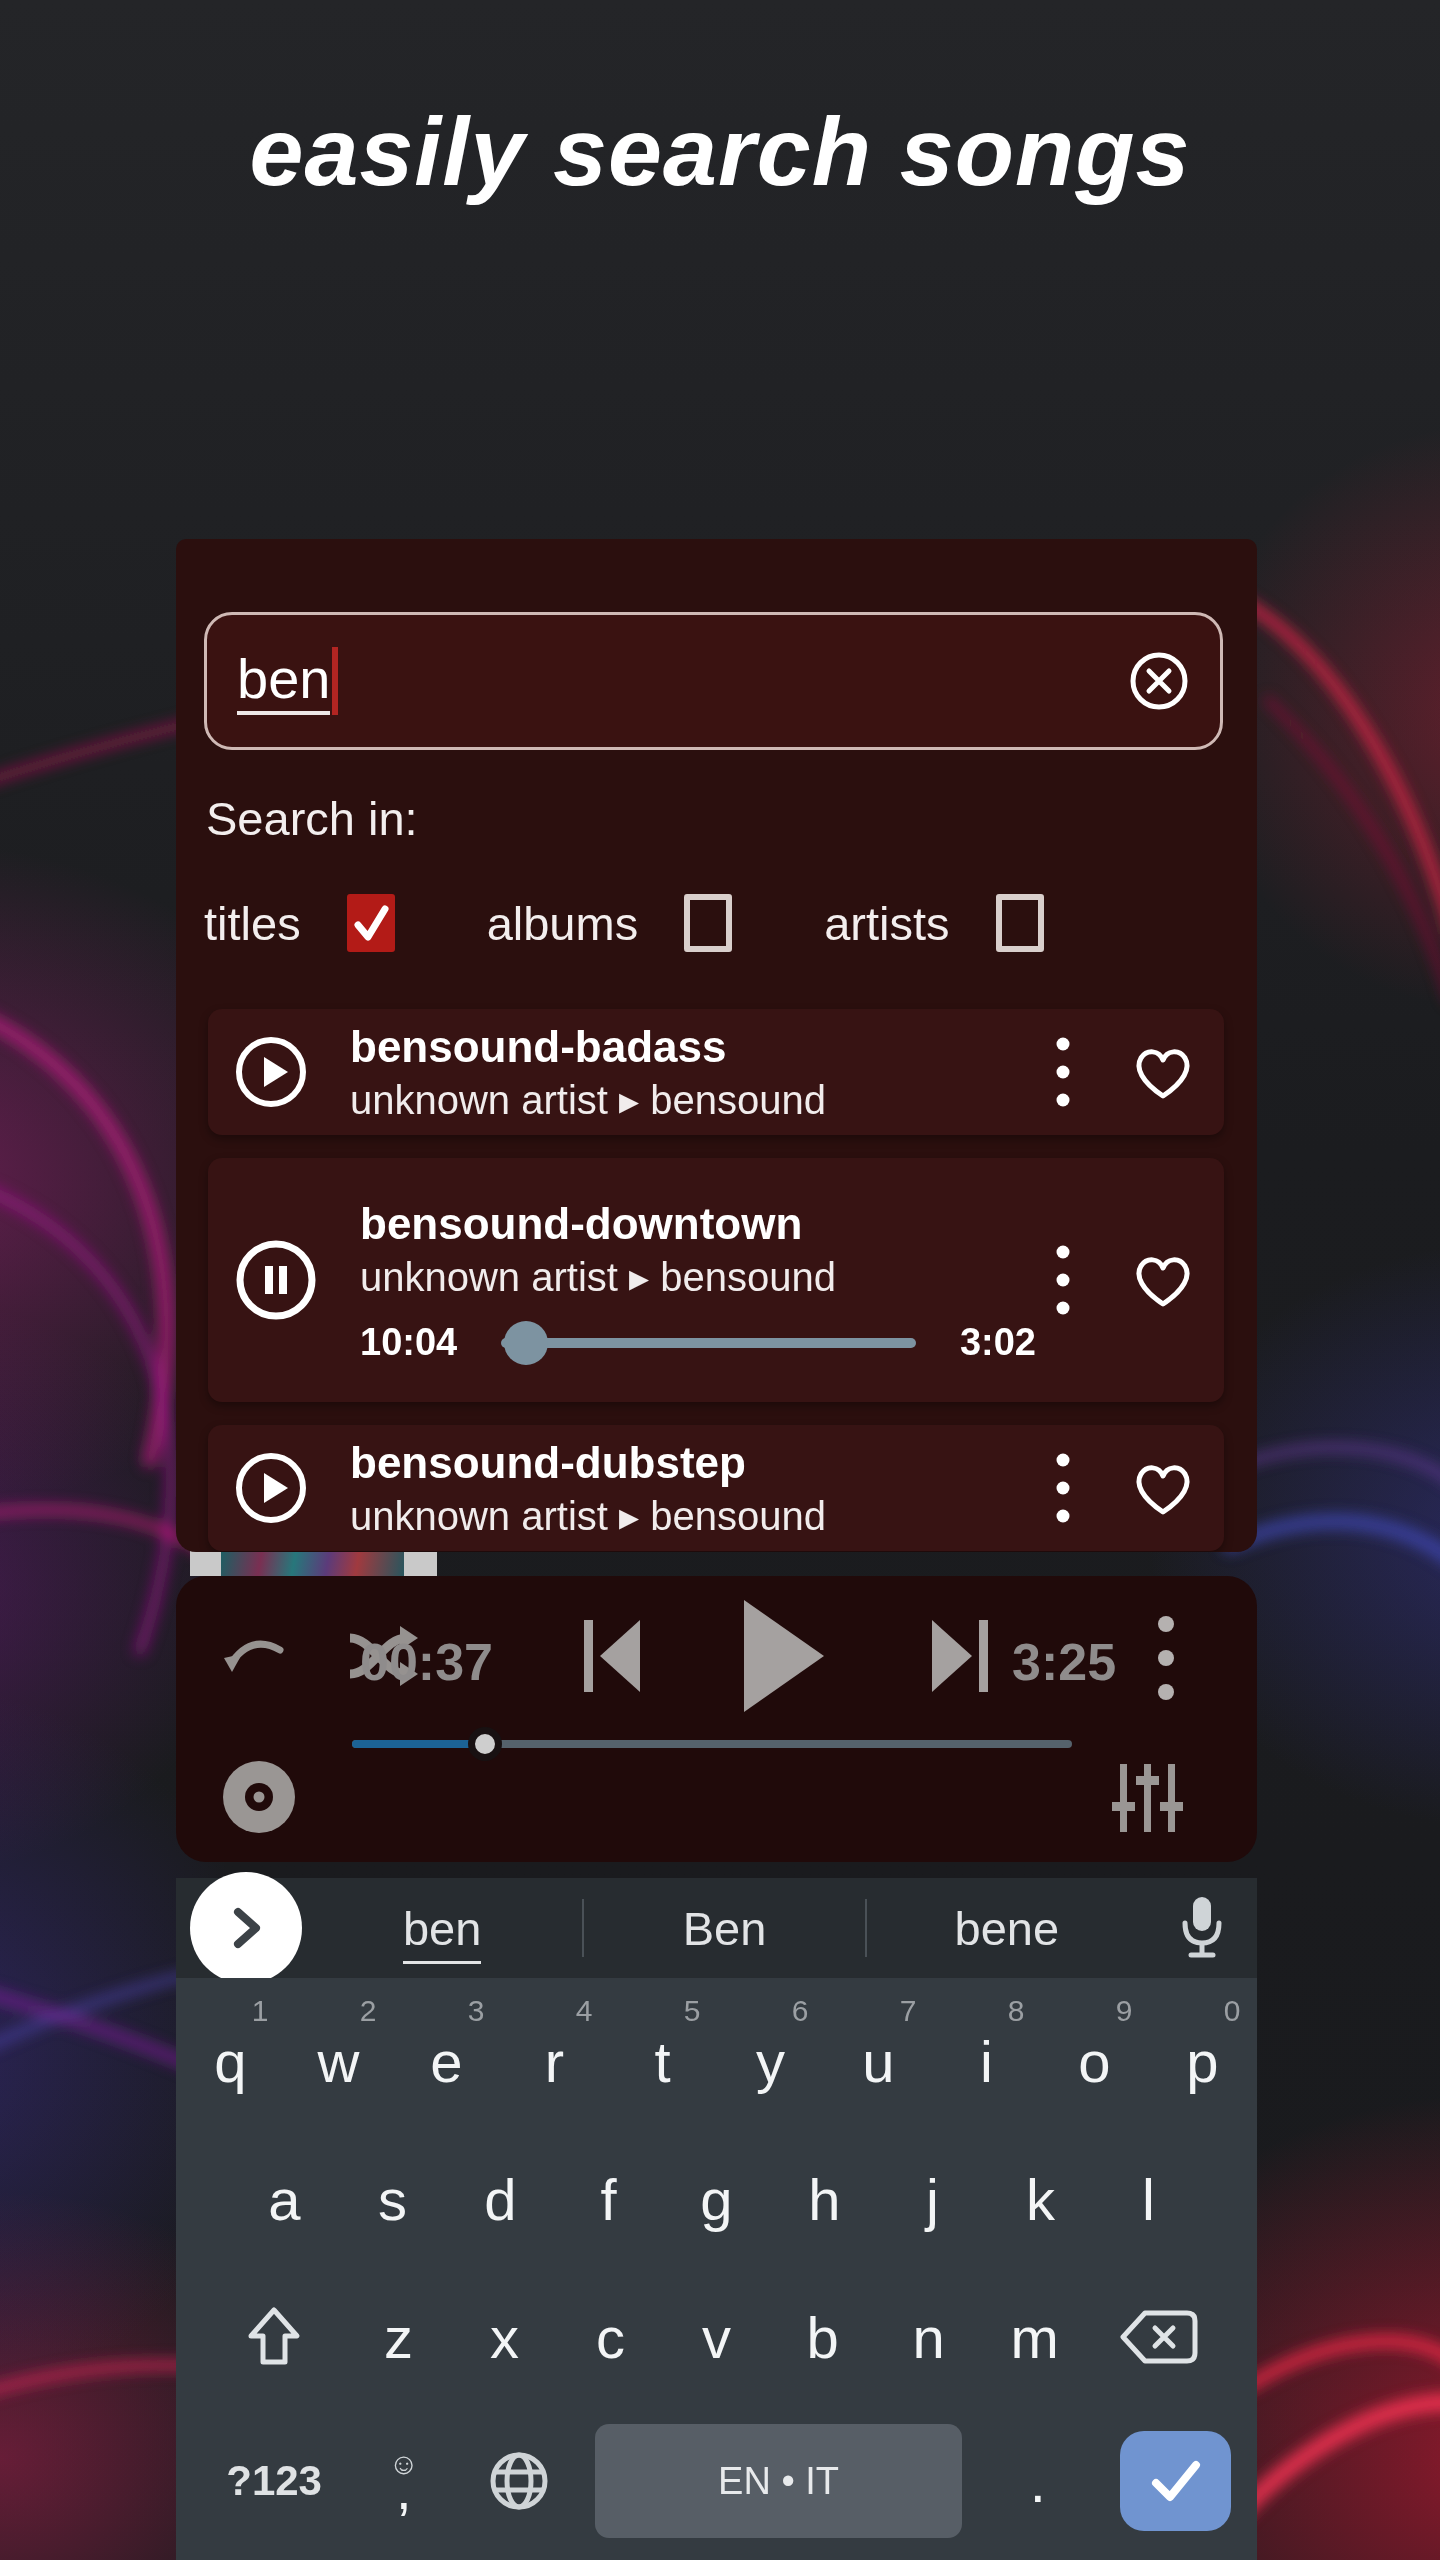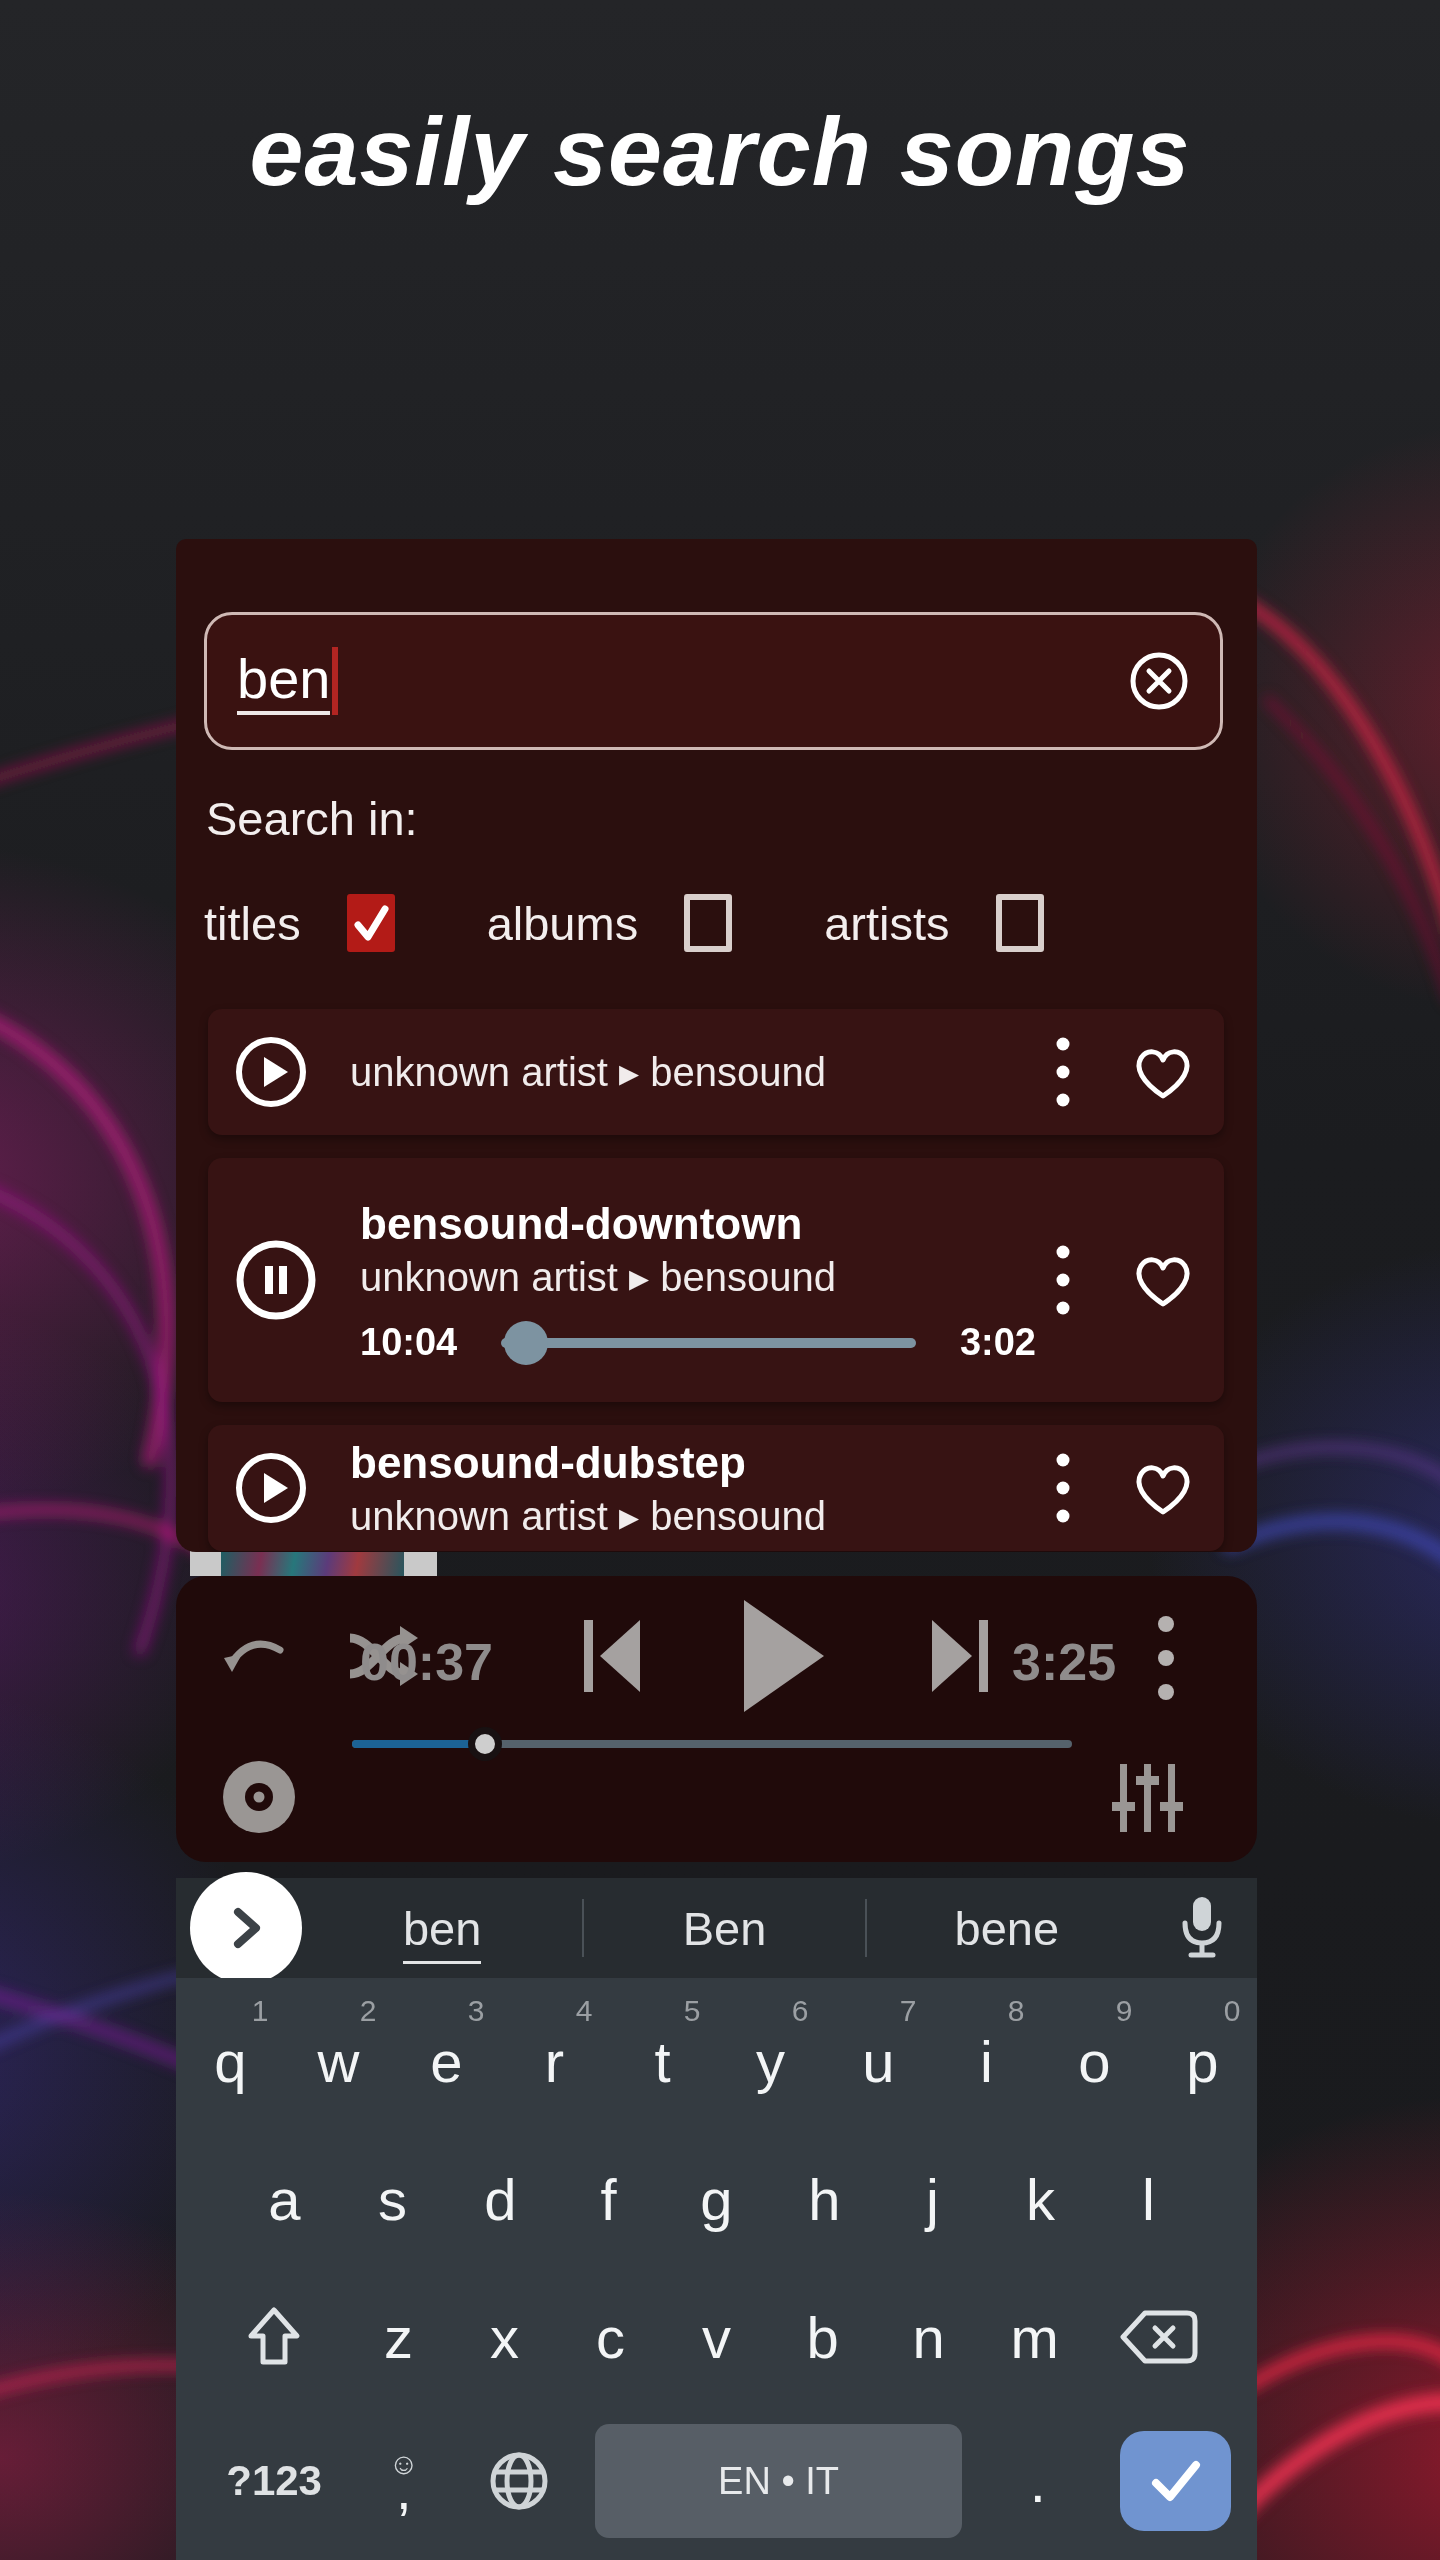--- a/index.html
+++ b/index.html
@@ -160,20 +160,21 @@
     </div>
 
     <div class="songs">
 
       <div class="song-row simple">
         <svg width="74" height="74" viewBox="0 0 74 74">
           <circle cx="37" cy="37" r="32" fill="none" stroke="#fff" stroke-width="6"></circle>
           <path d="M30 22 L54 37 L30 52 Z" fill="#fff"></path>
         </svg>
         <div class="song-main">
+          <div class="song-title">bensound-badass</div>
           <div class="song-sub">unknown artist ▸ bensound</div>
         </div>
         <div class="row-actions">
           <svg width="14" height="76" viewBox="0 0 14 76">
             <circle cx="7" cy="10" r="6.5" fill="#fff"></circle>
               <circle cx="7" cy="38" r="6.5" fill="#fff"></circle>
               <circle cx="7" cy="66" r="6.5" fill="#fff"></circle>
           </svg>
           <svg width="70" height="64" viewBox="0 0 70 64">
             <path d="M35 56 C14 42 7 28 13 18 C19 9 31 10 35 20 C39 10 51 9 57 18 C63 28 56 42 35 56 Z" fill="none" stroke="#fff" stroke-width="5" stroke-linejoin="round"></path>

